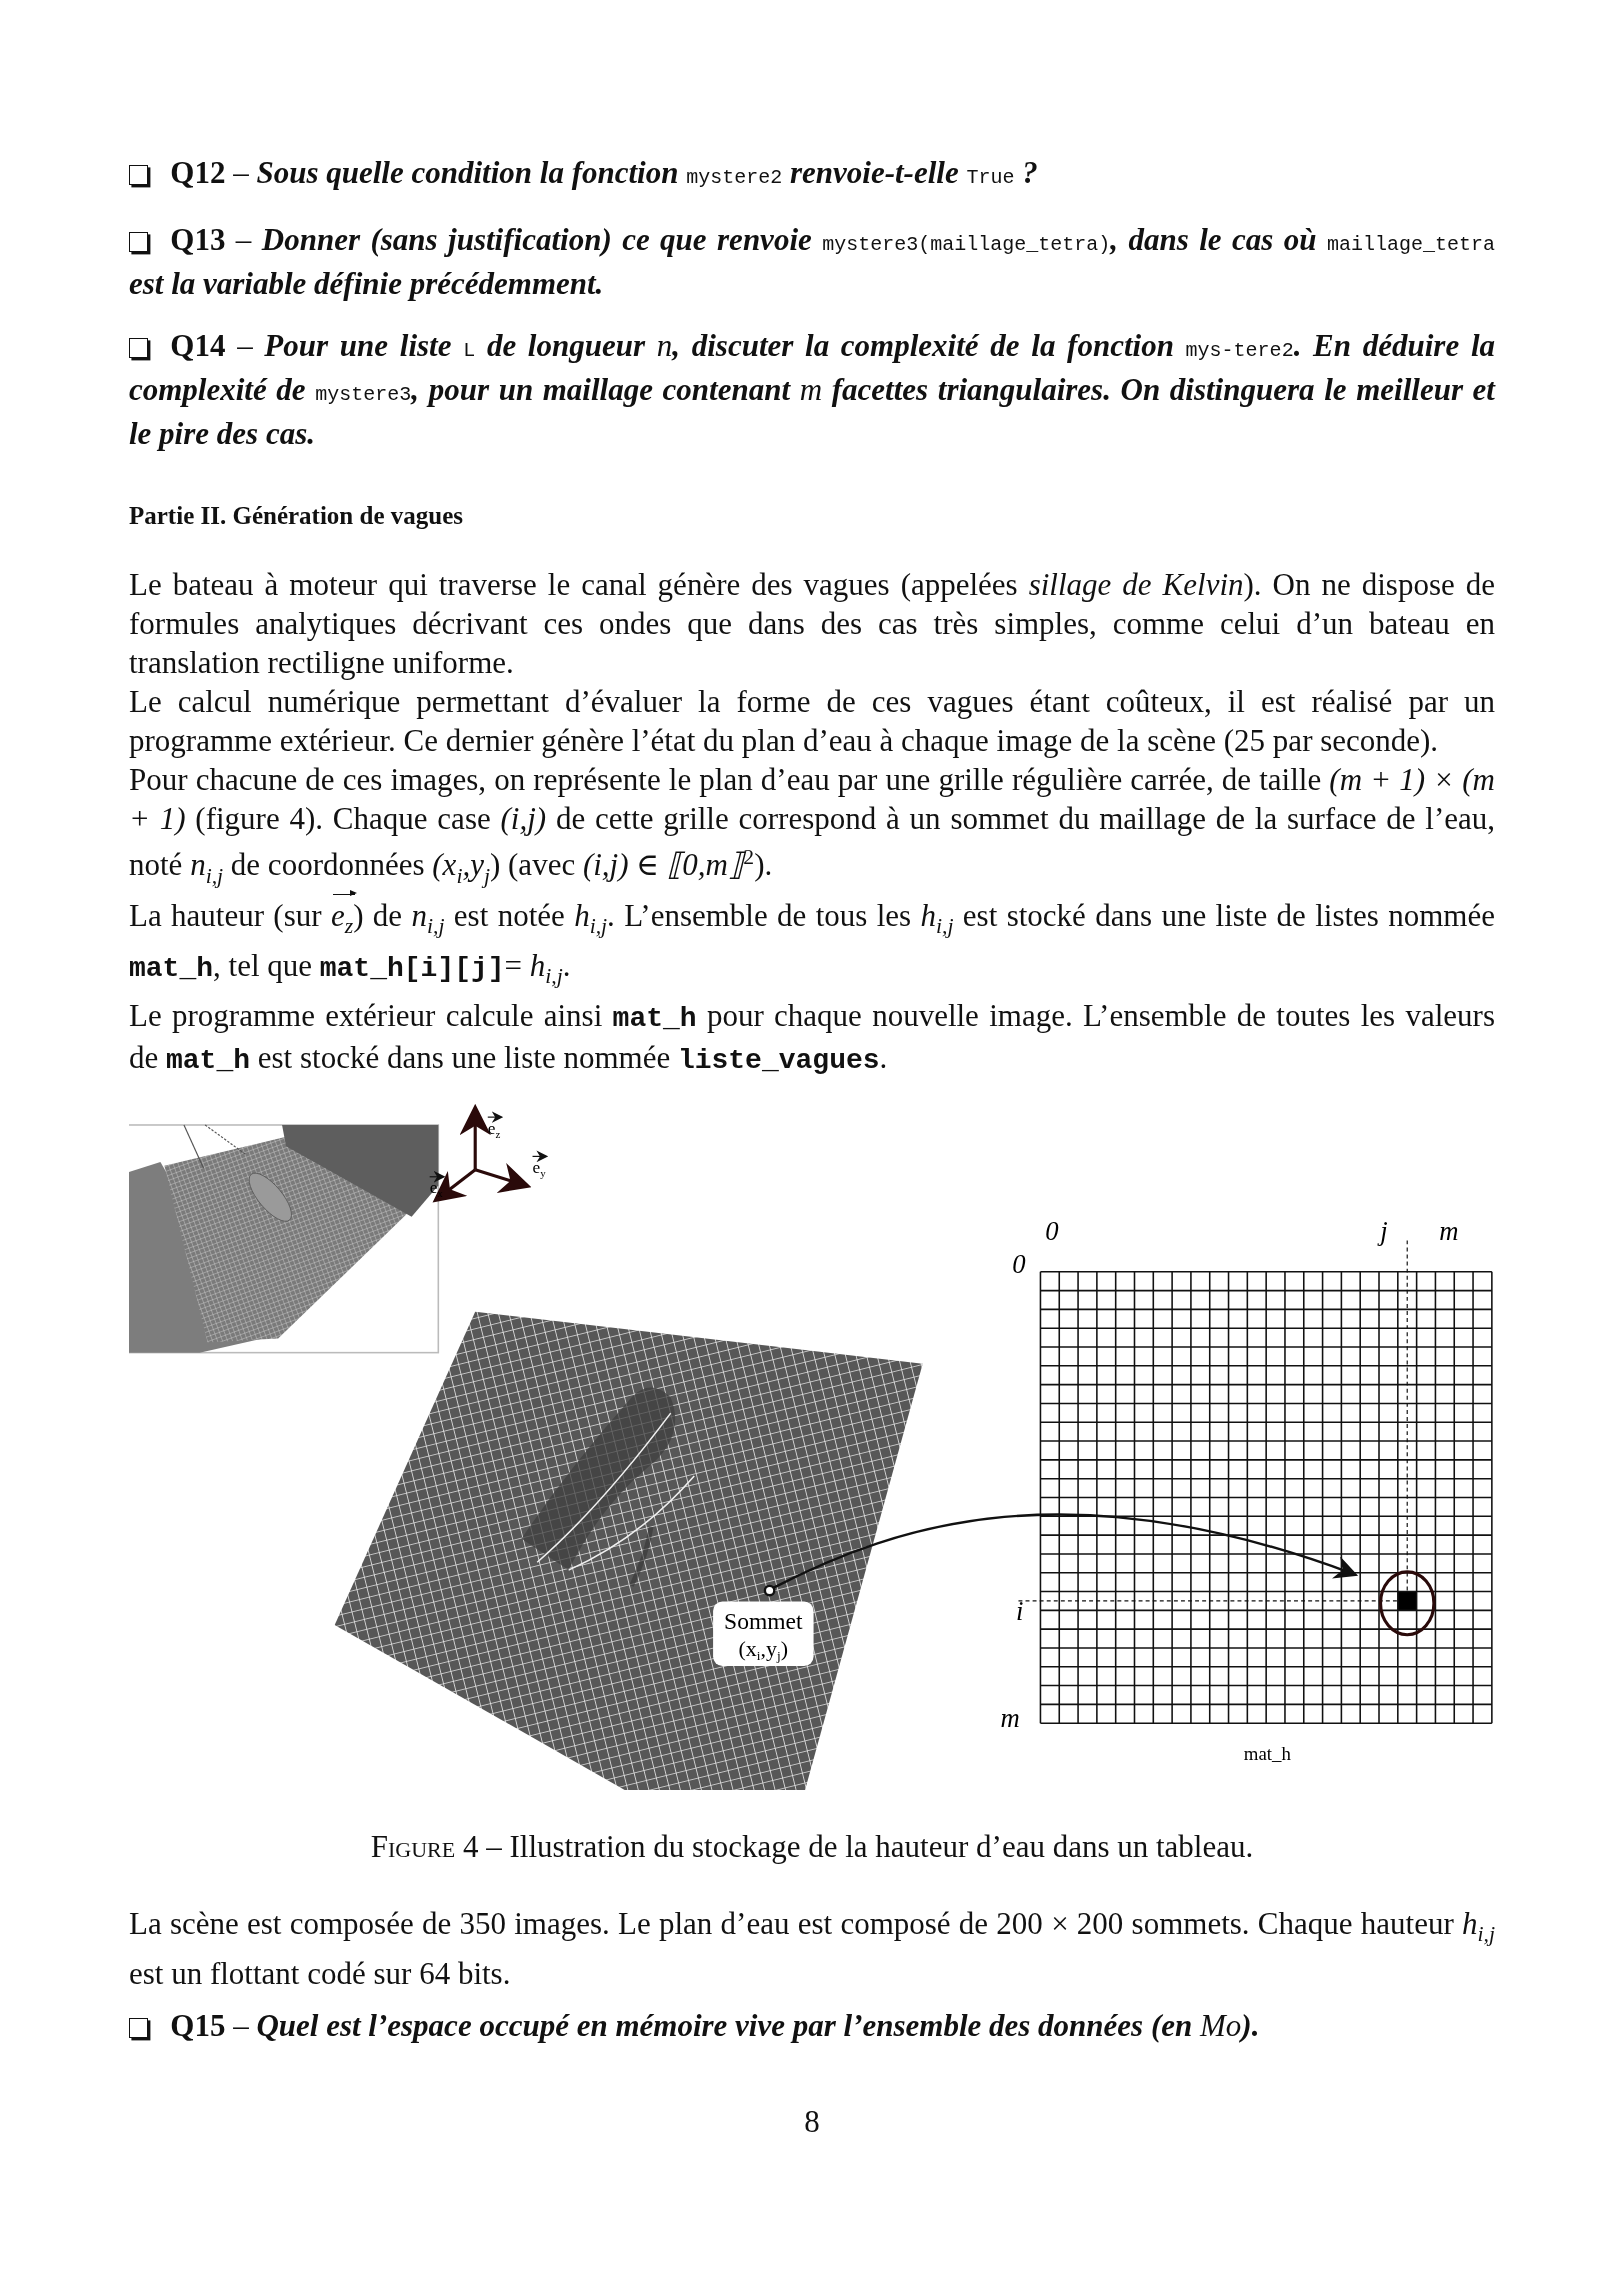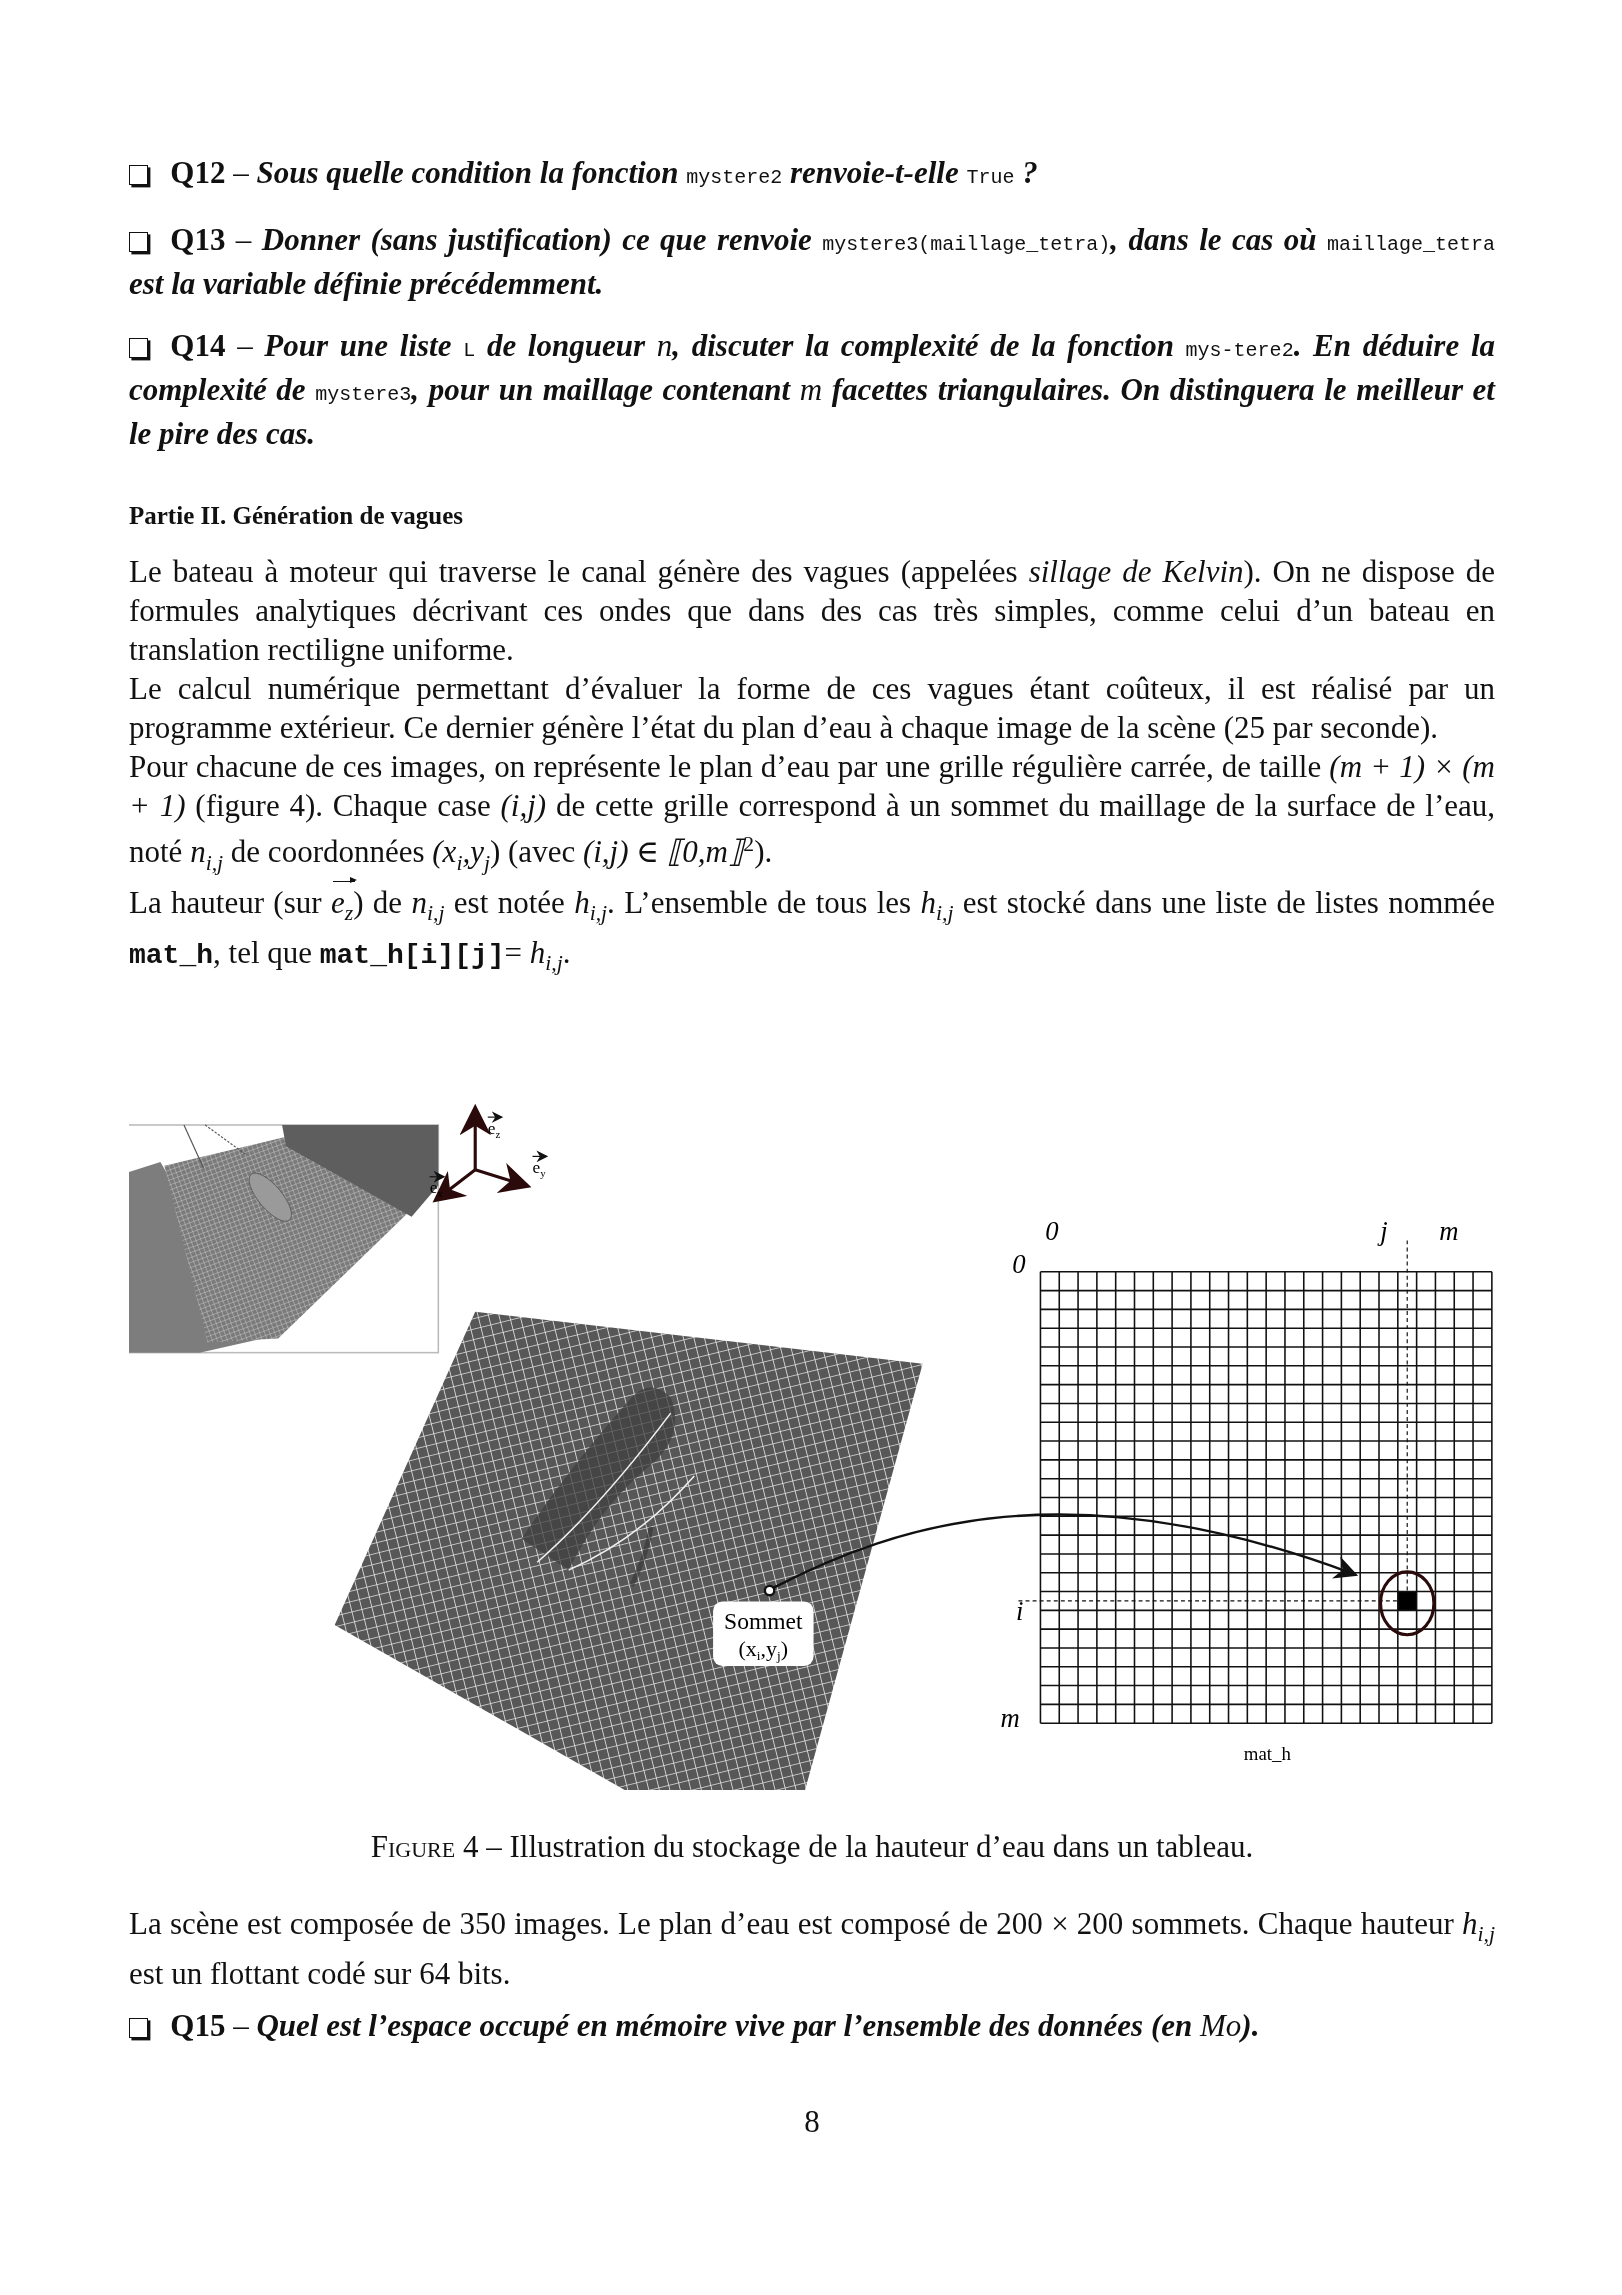--- a/index.html
+++ b/index.html
@@ -14,21 +14,21 @@
   .q .qnum { font-weight: bold; }
   .q .qtext { font-weight: bold; font-style: italic; }
   .box {
     display: inline-block; width: 17.3px; height: 17.3px; border: 1.6px solid #111;
     box-shadow: 2.4px 2.4px 0 #111; margin-right: 22px; vertical-align: -1.6px; background: #fff;
   }
   .mono { font-family: "Liberation Mono", "DejaVu Sans Mono", monospace; font-weight: normal; font-style: normal; font-size: 20px; }
   .monob { font-family: "Liberation Mono", "DejaVu Sans Mono", monospace; font-weight: bold; font-size: 28px; }
   .it { font-style: italic; }
   .section-title { position: absolute; left: 0; top: 502px; font-size: 25px; font-weight: bold; }
-  .body-block { position: absolute; left: 0; top: 552px; width: 1366px; }
+  .body-block { position: absolute; left: 0; top: 565px; width: 1366px; }
   .figure { position: absolute; left: 0; top: 1099px; width: 1366px; height: 691px; text-align: center; }
   .caption { position: absolute; left: 0; top: 1829px; width: 1366px; text-align: center; font-size: 31px; }
   .caption .sc { font-variant: small-caps; }
   .after-block { position: absolute; left: 0; top: 1904px; width: 1366px; }
   .pagenum { position: absolute; left: 0; top: 2104px; width: 1366px; text-align: center; font-size: 31px; }
   sub, sup { font-size: 0.7em; }
   .vec { position: relative; display: inline-block; font-style: italic; }
   .vec::before { content: ""; position: absolute; left: 1.6px; right: -1.6px; top: -1.6px; border-top: 1.6px solid #111; }
   .vec::after { content: ""; position: absolute; right: -3.9px; top: -5.5px; border-left: 7px solid #111; border-top: 3.9px solid transparent; border-bottom: 3.9px solid transparent; }
   svg text { font-family: "Liberation Serif", "DejaVu Serif", serif; }
@@ -50,20 +50,21 @@
     <span class="box"></span><span class="qnum">Q14</span><span> – </span><span class="qtext">Pour une liste </span><span class="mono">L</span><span class="qtext"> de longueur </span><span class="it">n</span><span class="qtext">, discuter la complexité de la fonction </span><span class="mono">mys-tere2</span><span class="qtext">. En déduire la complexité de </span><span class="mono">mystere3</span><span class="qtext">, pour un maillage contenant </span><span class="it">m</span><span class="qtext"> facettes triangulaires. On distinguera le meilleur et le pire des cas.</span>
   </div>
 
   <div class="section-title">Partie II. Génération de vagues</div>
 
   <div class="body-block">
     <p class="para"><span>Le bateau à moteur qui traverse le canal génère des vagues (appelées </span><span class="it">sillage de Kelvin</span><span>). On ne dispose de formules analytiques décrivant ces ondes que dans des cas très simples, comme celui d’un bateau en translation rectiligne uniforme.</span></p>
     <p class="para">Le calcul numérique permettant d’évaluer la forme de ces vagues étant coûteux, il est réalisé par un programme extérieur. Ce dernier génère l’état du plan d’eau à chaque image de la scène (25 par seconde).</p>
     <p class="para"><span>Pour chacune de ces images, on représente le plan d’eau par une grille régulière carrée, de taille </span><span class="it">(m + 1) × (m + 1)</span><span> (figure 4). Chaque case </span><span class="it">(i,j)</span><span> de cette grille correspond à un sommet du maillage de la surface de l’eau, noté </span><span class="it">n</span><sub class="it">i,j</sub><span> de coordonnées </span><span class="it">(x</span><sub class="it">i</sub><span class="it">,y</span><sub class="it">j</sub><span>)</span><span> (avec </span><span class="it">(i,j) ∈ ⟦0,m⟧</span><sup>2</sup><span>).</span></p>
     <p class="para"><span>La hauteur (sur </span><span class="vec"><span>e</span><sub>z</sub></span><span>) de </span><span class="it">n</span><sub class="it">i,j</sub><span> est notée </span><span class="it">h</span><sub class="it">i,j</sub><span>. L’ensemble de tous les </span><span class="it">h</span><sub class="it">i,j</sub><span> est stocké dans une liste de listes nommée </span><span class="monob">mat_h</span><span>, tel que </span><span class="monob">mat_h[i][j]</span><span>= </span><span class="it">h</span><sub class="it">i,j</sub><span>.</span></p>
+    <p class="para"><span>Le programme extérieur calcule ainsi </span><span class="monob">mat_h</span><span> pour chaque nouvelle image. L’ensemble de toutes les valeurs de </span><span class="monob">mat_h</span><span> est stocké dans une liste nommée </span><span class="monob">liste_vagues</span><span>.</span></p>
   </div>
 
   <div class="figure">
     <svg width="1366" height="691" viewBox="0 0 1740 880">
       <defs>
         <pattern id="meshPat" width="13" height="13" patternUnits="userSpaceOnUse" patternTransform="rotate(-14)">
           <rect width="13" height="13" fill="#575757"></rect>
           <path d="M0 0 H13 M0 0 V13" stroke="#e8e8e8" stroke-width="2"></path>
         </pattern>
         <pattern id="insetPat" width="6" height="6" patternUnits="userSpaceOnUse" patternTransform="rotate(-20)">

